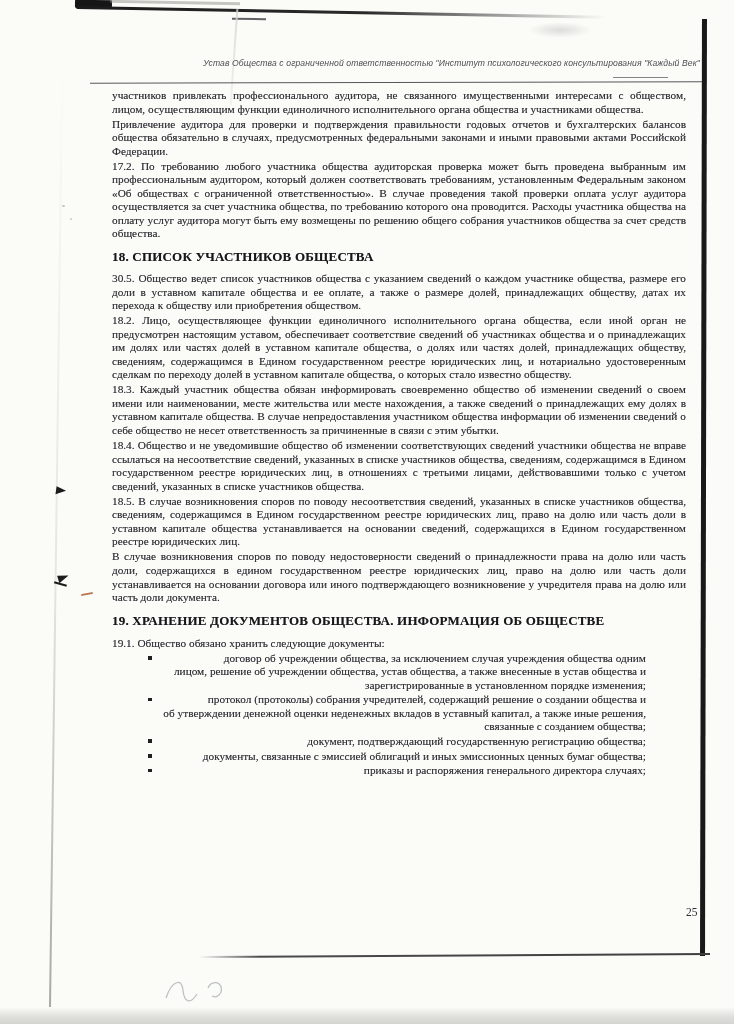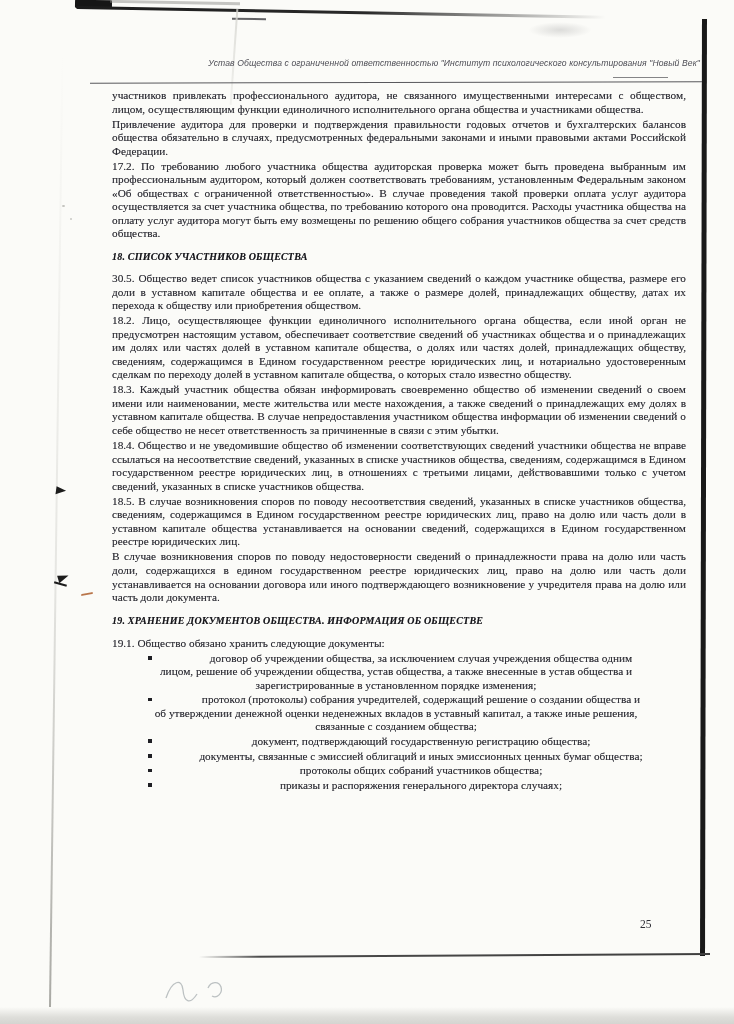--- a/index.html
+++ b/index.html
@@ -18,28 +18,28 @@
   .art-header-dash{position:absolute;left:613px;top:76.5px;width:55px;height:1.6px;background:#6e6e72;opacity:.85;}
 
   
   .content{
     position:absolute;left:112px;top:89px;width:574px;
     color:#2e2e36;font-size:11.3px;line-height:13.55px;
     text-shadow:0 0 .5px rgba(46,46,54,.5);
   }
   .content p{margin:0 0 1.5px;text-align:justify;}
   .content h2{
-    font-size:10px;line-height:14px;margin:9px 0 8px;
-    color:#17171c;letter-spacing:.2px;font-weight:bold;font-style:italic;
+    font-size:13px;line-height:14px;margin:9px 0 8px;
+    color:#17171c;letter-spacing:.2px;font-weight:bold;
   }
   .content h2.gap{margin-bottom:9px;}
   ul.docs{list-style:none;margin:0;padding:0;}
-  ul.docs li{position:relative;margin:0 40px 1px 0;padding-left:34px;text-indent:50px;text-align:center;}
+  ul.docs li{position:relative;margin:0 40px 1px 0;padding-left:34px;text-indent:50px;text-align:right;}
   .sq{position:absolute;left:36px;top:4.5px;width:3.6px;height:3.6px;background:#1f1f24;}
-  .page-number{position:absolute;left:640px;top:906px;font-size:11.5px;color:#2e2e36;margin-top:12px;}
+  .page-number{position:absolute;left:686px;top:906px;font-size:11.5px;color:#2e2e36;}
 
   
   .art{position:absolute;pointer-events:none;}
   .art-top-blob{left:75px;top:0;width:37px;height:8px;background:#161616;border-radius:1px;transform:rotate(1deg);}
   .art-top-blob2{left:110px;top:1px;width:130px;height:2.5px;background:#8f8f8b;opacity:.5;transform:rotate(1deg);}
   .art-top-line{left:76px;top:6px;width:530px;height:3.2px;border-radius:2px;
     background:linear-gradient(to right,#1b1b1b,#2a2a2a 55%,rgba(42,42,42,0));
     transform:rotate(1.05deg);transform-origin:left top;}
   .art-top-line2{left:232px;top:18px;width:34px;height:2.2px;background:#3c3c40;transform:rotate(1deg);opacity:.8;}
   .art-crease{left:233px;top:9px;width:2px;height:96px;background:linear-gradient(#d4d4cf,#efefeb);transform:rotate(4deg);opacity:.8;}
@@ -81,21 +81,21 @@
   <div class="art art-mark art-mark-1"></div>
   <div class="art art-mark art-mark-2"></div>
   <div class="art art-mark-2t"></div>
   <div class="art art-orange-dash"></div>
   <div class="art art-speck-1"></div>
   <div class="art art-speck-2"></div>
   <svg class="art art-pencil" width="80" height="36" viewBox="0 0 80 36">
     <path d="M6,26 C12,8 22,6 23,18 C24,30 30,33 37,22 M48,16 c3,-7 11,-7 13,-1 c2,6 -4,12 -9,9" stroke="#a7adb0" stroke-width="1.3" fill="none" opacity="0.75"></path>
   </svg>
 
-  <div class="running-header">Устав Общества с ограниченной ответственностью "Институт психологического консультирования "Новый Век"</div>
+  <div class="running-header">Устав Общества с ограниченной ответственностью "Институт психологического консультирования "Каждый Век"</div>
   <div class="art art-header-rule"></div>
   <div class="art art-header-dash"></div>
 
   <div class="content">
     <p>участников привлекать профессионального аудитора, не связанного имущественными интересами с обществом, лицом, осуществляющим функции единоличного исполнительного органа общества и участниками общества.</p>
     <p>Привлечение аудитора для проверки и подтверждения правильности годовых отчетов и бухгалтерских балансов общества обязательно в случаях, предусмотренных федеральными законами и иными правовыми актами Российской Федерации.</p>
     <p>17.2. По требованию любого участника общества аудиторская проверка может быть проведена выбранным им профессиональным аудитором, который должен соответствовать требованиям, установленным Федеральным законом «Об обществах с ограниченной ответственностью». В случае проведения такой проверки оплата услуг аудитора осуществляется за счет участника общества, по требованию которого она проводится. Расходы участника общества на оплату услуг аудитора могут быть ему возмещены по решению общего собрания участников общества за счет средств общества.</p>
 
     <h2>18. СПИСОК УЧАСТНИКОВ ОБЩЕСТВА</h2>
     <p>30.5. Общество ведет список участников общества с указанием сведений о каждом участнике общества, размере его доли в уставном капитале общества и ее оплате, а также о размере долей, принадлежащих обществу, датах их перехода к обществу или приобретения обществом.</p>
@@ -107,19 +107,18 @@
 
     <h2 class="gap">19. ХРАНЕНИЕ ДОКУМЕНТОВ ОБЩЕСТВА. ИНФОРМАЦИЯ ОБ ОБЩЕСТВЕ</h2>
     <p>19.1. Общество обязано хранить следующие документы:</p>
 
     <ul class="docs">
       <li><span class="sq"></span><span>договор об учреждении общества, за исключением случая учреждения общества одним лицом, решение об учреждении общества, устав общества, а также внесенные в устав общества и зарегистрированные в установленном порядке изменения;</span></li>
       <li><span class="sq"></span><span>протокол (протоколы) собрания учредителей, содержащий решение о создании общества и об утверждении денежной оценки неденежных вкладов в уставный капитал, а также иные решения, связанные с созданием общества;</span></li>
       <li><span class="sq"></span><span>документ, подтверждающий государственную регистрацию общества;</span></li>
       <li><span class="sq"></span></li>
       <li><span class="sq"></span><span>документы, связанные с эмиссией облигаций и иных эмиссионных ценных бумаг общества;</span></li>
-      <li><span class="sq"></span><span>протоколы общих собраний участников общества;</span></li>
       <li><span class="sq"></span><span>приказы и распоряжения генерального директора случаях;</span></li>
     </ul>
   </div>
 
   <div class="page-number">25</div>
 </div>
 
 </body></html>

